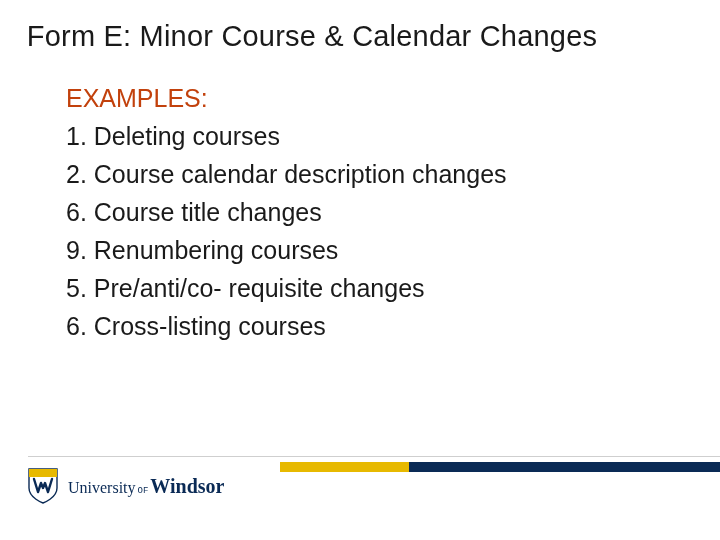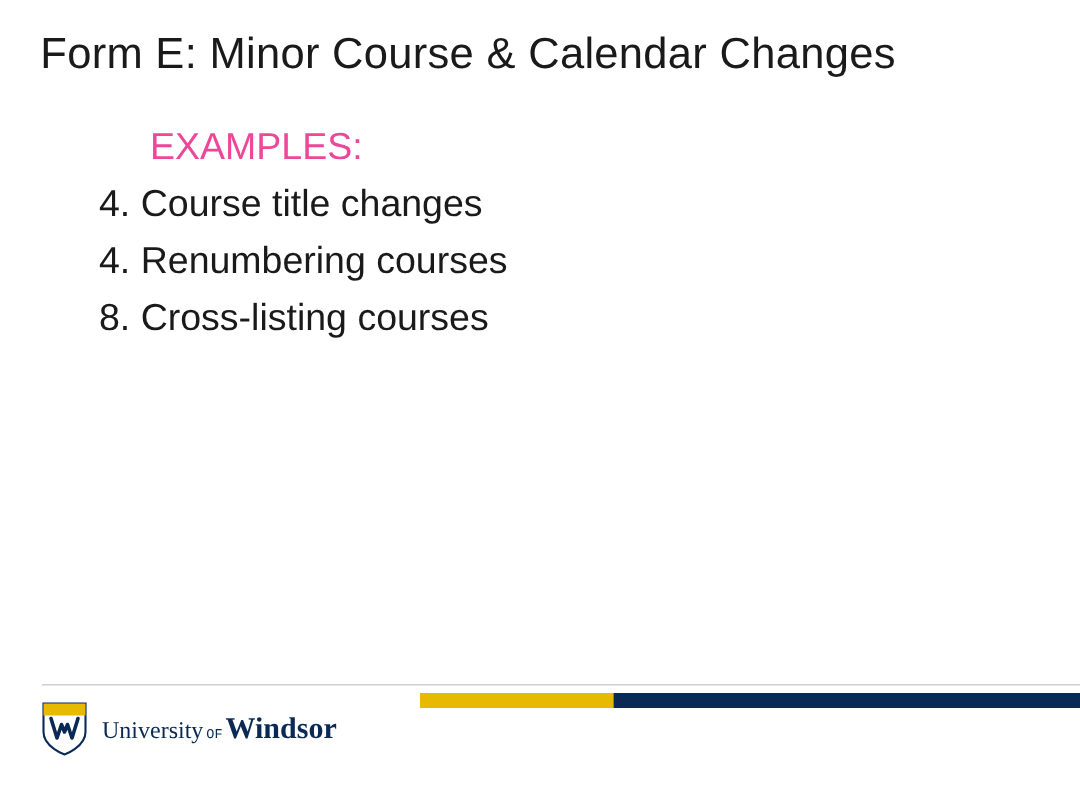--- a/index.html
+++ b/index.html
@@ -29,23 +29,22 @@
   }
   .body {
     position: absolute;
     top: 84px;
     left: 66px;
     right: 60px;
     color: #1a1a1a;
   }
   .examples-label {
     font-size: 25px;
-    color: #ec4899;
+    color: #c2410c;
     margin-bottom: 4px;
-    margin-left: 34px;
   }
   .item {
     font-size: 25px;
     line-height: 38px;
     color: #1a1a1a;
   }
   .footer {
     position: absolute;
     left: 0;
     bottom: 30px;
@@ -98,23 +97,26 @@
 </style>
 </head>
 <body>
 
 <div class="slide">
 
   <div class="title">Form E: Minor Course &amp; Calendar Changes</div>
 
   <div class="body">
     <div class="examples-label">EXAMPLES:</div>
-    <div class="item">4. Course title changes</div>
-    <div class="item">4. Renumbering courses</div>
-    <div class="item">8. Cross-listing courses</div>
+    <div class="item">1. Deleting courses</div>
+    <div class="item">2. Course calendar description changes</div>
+    <div class="item">6. Course title changes</div>
+    <div class="item">9. Renumbering courses</div>
+    <div class="item">5. Pre/anti/co- requisite changes</div>
+    <div class="item">6. Cross-listing courses</div>
   </div>
 
   <div class="footer">
     <div class="footer-line"></div>
     <div class="stripe">
       <div class="gold"></div>
       <div class="navy"></div>
     </div>
     <div class="logo">
       <div class="shield">

